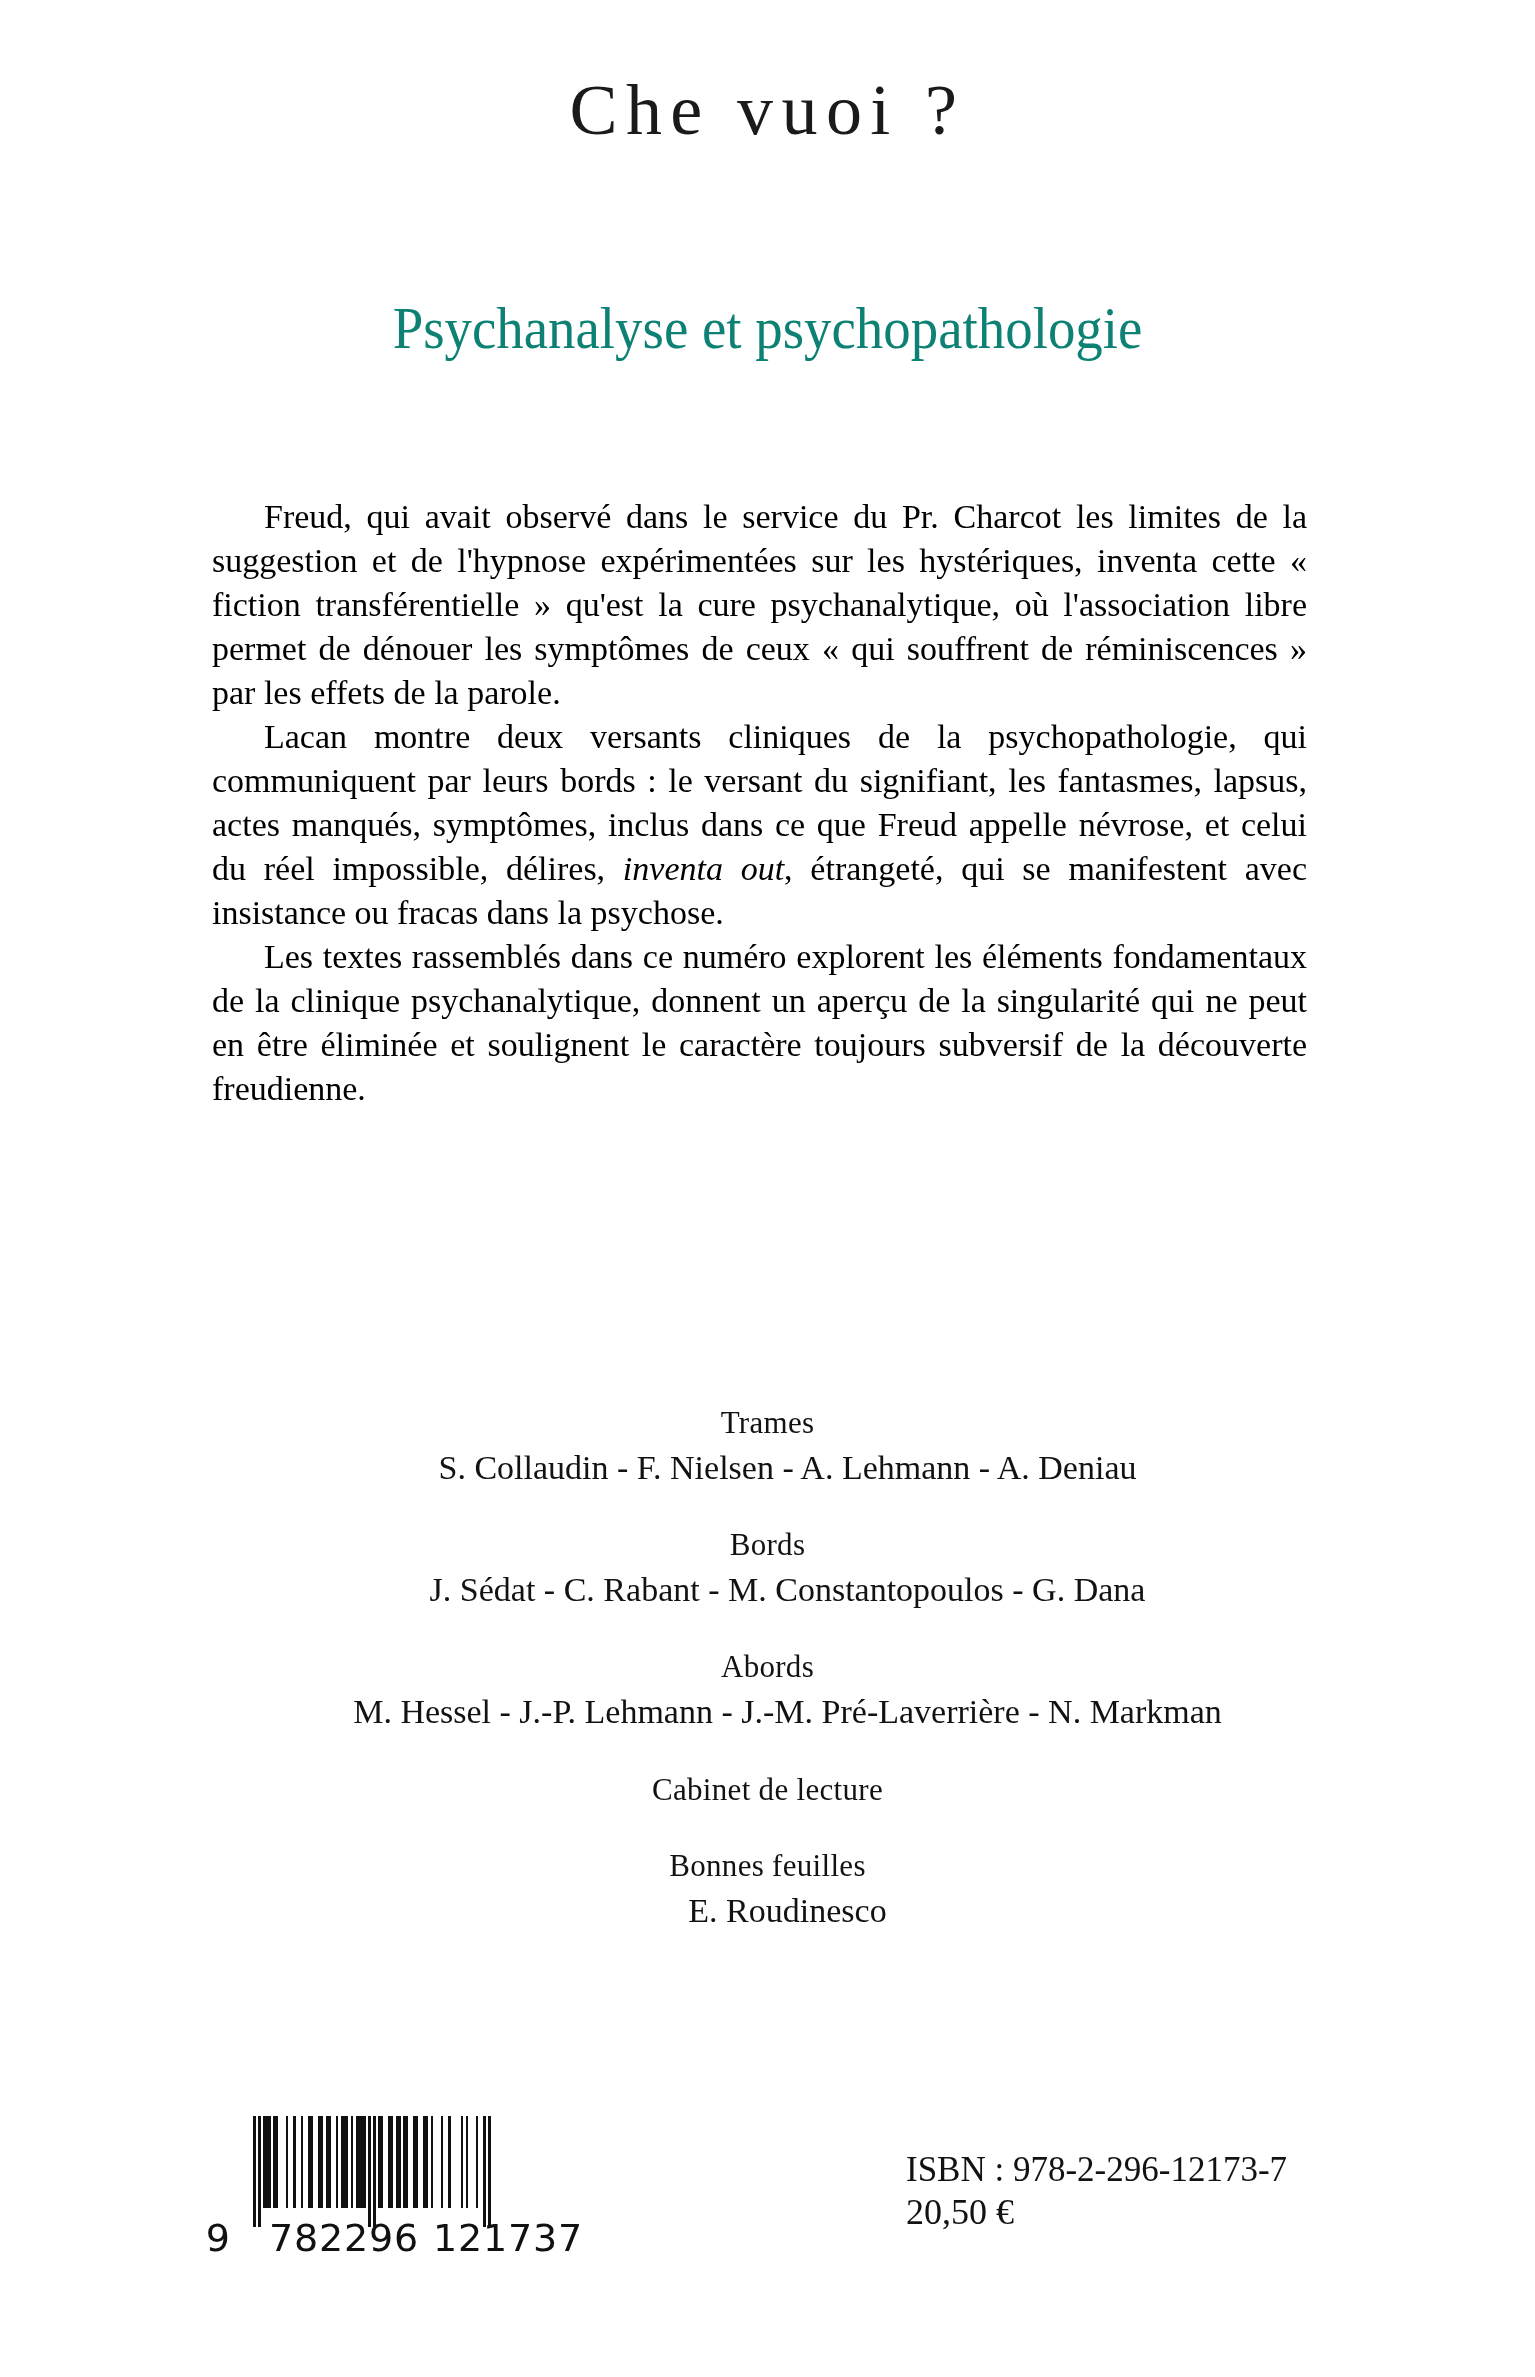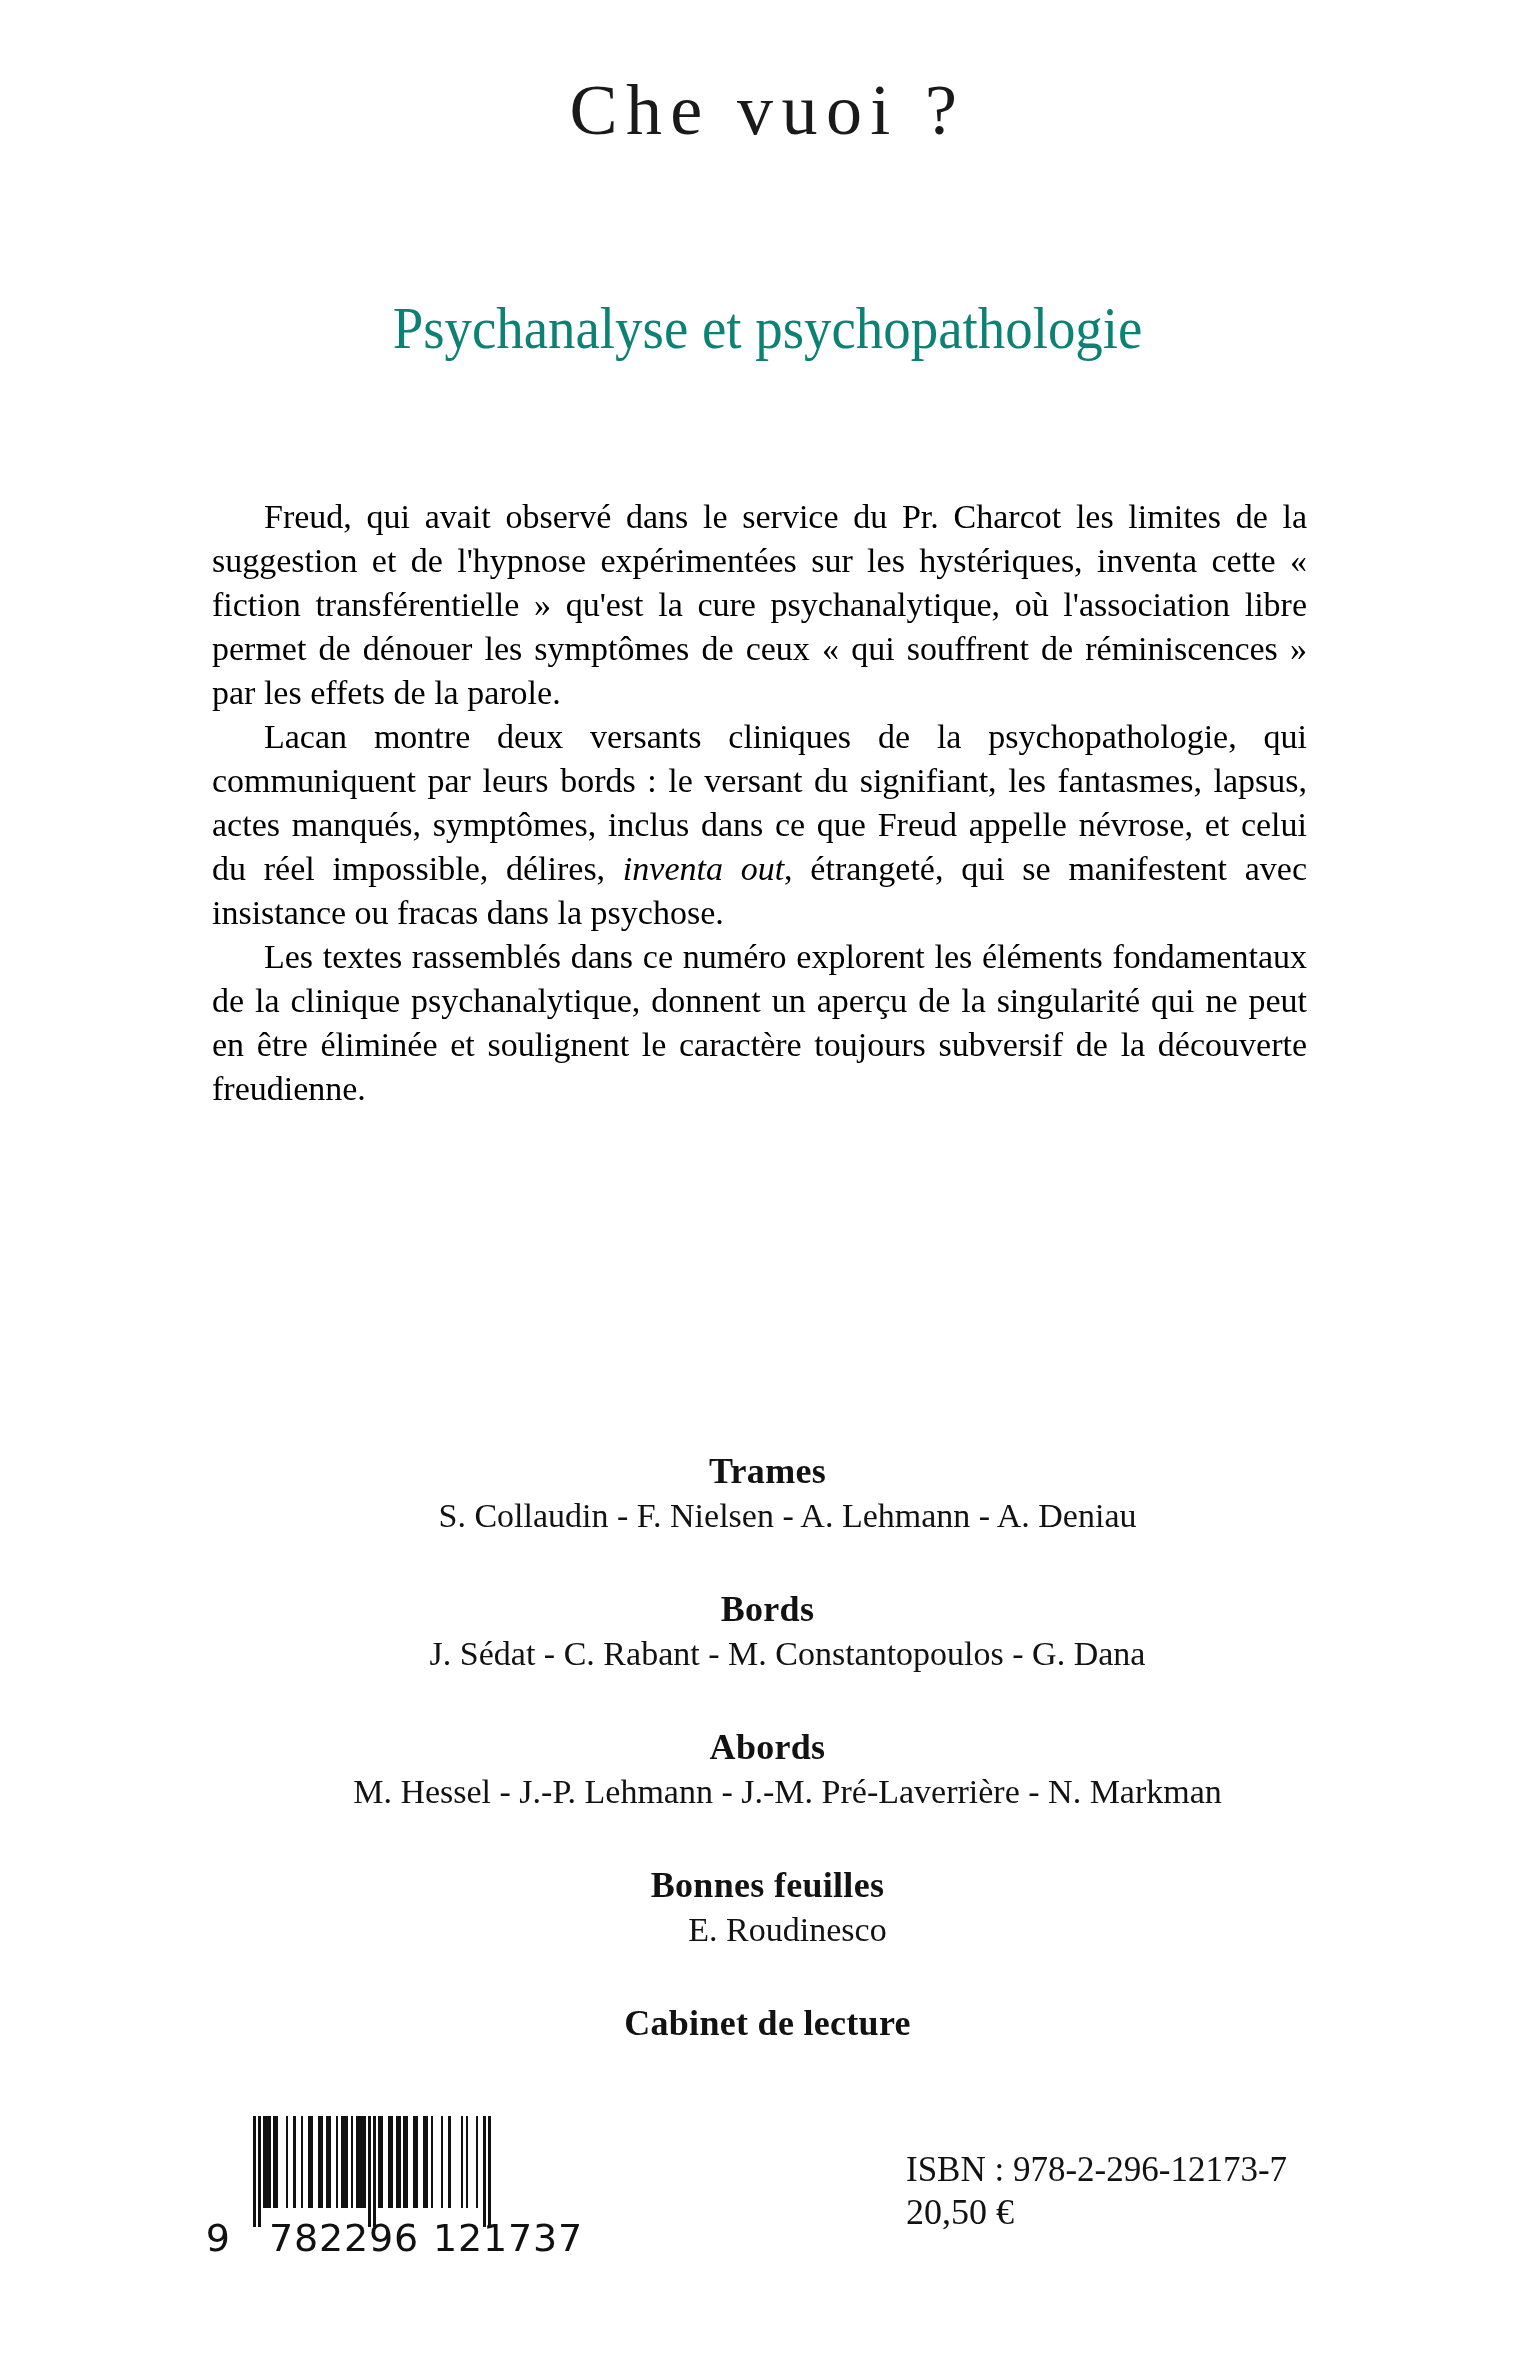--- a/index.html
+++ b/index.html
@@ -81,25 +81,24 @@
     top: 1401px;
     left: 0;
     width: 1535px;
     text-align: center;
     font-family: "Liberation Serif", "DejaVu Serif", serif;
     color: #121212;
   }
   .credit-block { margin-bottom: 32px; }
   .credit-block:last-child { margin-bottom: 0; }
   .credit-head {
-    font-size: 36px;
-    font-weight: bold;
+    font-size: 31px;
+    font-weight: normal;
     line-height: 44px;
     letter-spacing: 0.3px;
-    margin-top: 48px;
   }
   .credit-names {
     font-size: 34px;
     font-weight: 400;
     line-height: 46px;
     margin-left: 40px;
   }
   .credit-block.no-names .credit-head { line-height: 45px; }
 
   
@@ -180,26 +179,26 @@
       <div class="credit-names">S. Collaudin - F. Nielsen - A. Lehmann - A. Deniau</div>
     </div>
     <div class="credit-block">
       <div class="credit-head">Bords</div>
       <div class="credit-names">J. Sédat - C. Rabant - M. Constantopoulos - G. Dana</div>
     </div>
     <div class="credit-block">
       <div class="credit-head">Abords</div>
       <div class="credit-names">M. Hessel - J.-P. Lehmann - J.-M. Pré-Laverrière - N. Markman</div>
     </div>
+    <div class="credit-block no-names">
+      <div class="credit-head">Cabinet de lecture</div>
+    </div>
     <div class="credit-block">
       <div class="credit-head">Bonnes feuilles</div>
       <div class="credit-names">E. Roudinesco</div>
-    </div>
-    <div class="credit-block no-names">
-      <div class="credit-head">Cabinet de lecture</div>
     </div>
   </div>
 
   <div class="footer">
 
     <div class="barcode-wrap">
       <div class="barcode-bars" id="bars">
           <div class="bar guard" style="width: 2.5px; margin-right: 0px;"></div>
           <div style="width: 2.5px; height: 0.8px;"></div>
           <div class="bar guard" style="width: 2.5px; margin-right: 0px;"></div>

